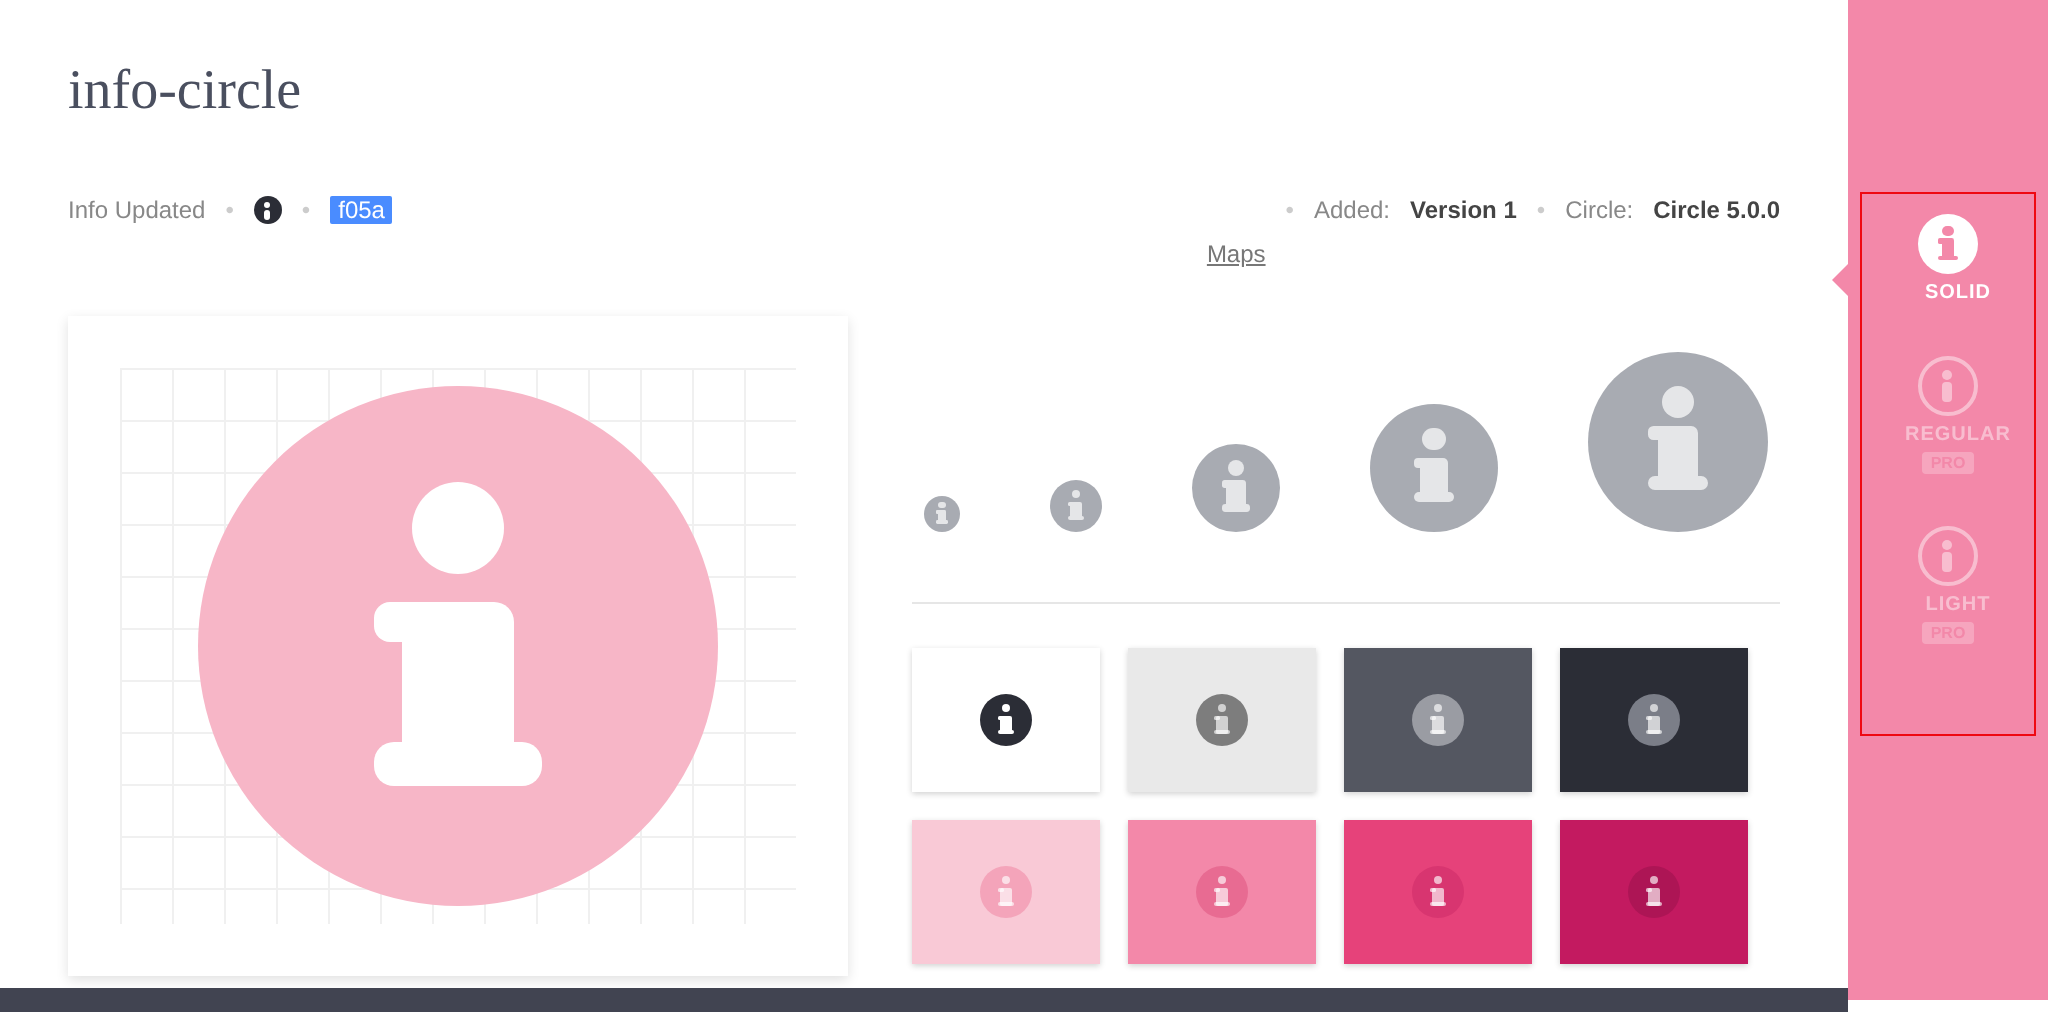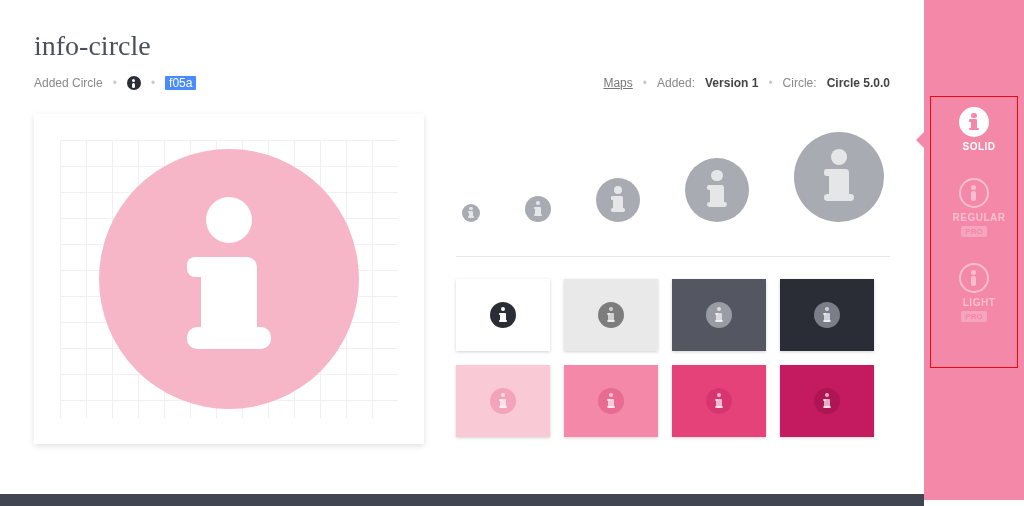--- a/index.html
+++ b/index.html
@@ -13,21 +13,21 @@
   .style-item.locked { opacity:.45; }
   .style-label { font-size:10px; letter-spacing:.5px; font-weight:700; margin-top:4px;margin-left:10px; }
   .pro-badge { font-size:8px; font-weight:700; background:rgba(255,255,255,.55); color:#f388a9; padding:1px 4px; border-radius:2px; margin-top:3px; }
   .side-pointer { position:absolute; left:-8px; top:132px; width:0; height:0; border-top:8px solid transparent; border-bottom:8px solid transparent; border-right:8px solid #f388a9; }
 
   .title { font-size:28px; font-weight:400; color:#4a4f5f; font-family: Georgia, "Times New Roman", serif; }
   .meta-row { display:flex; justify-content:space-between; align-items:center; margin-top:14px; font-size:12px; color:#888; }
   .meta-left, .meta-right { display:flex; align-items:center; gap:10px; }
   .meta-dot { color:#ccc; }
   .highlight { background:#4a8cff; color:#fff; padding:0 4px; border-radius:1px; }
-  .link { color:#777; text-decoration:underline; }
+  .link { color:#777; text-decoration:underline;margin-top:44px; }
   .strong { color:#444; font-weight:600; }
 
   .content { display:flex; margin-top:24px; gap:32px; }
   .preview-card { width:390px; height:330px; background:#fff; box-shadow:0 2px 6px rgba(0,0,0,.12); display:flex; align-items:center; justify-content:center; position:relative; }
   .grid-bg { position:absolute; inset:26px; background-image:
       linear-gradient(#f0f0f0 1px, transparent 1px),
       linear-gradient(90deg, #f0f0f0 1px, transparent 1px);
       background-size:26px 26px; }
   .big-icon { position:relative; z-index:1; }
 
@@ -45,21 +45,21 @@
 </style>
 </head>
 <body>
 <div class="page">
 
 <div class="main">
   <h1 class="title">info-circle</h1>
 
   <div class="meta-row">
     <div class="meta-left">
-      <span>Added Circle</span>
+      <span>Info Updated</span>
       <span class="meta-dot">•</span>
       <span class="ic" style="width:14px;height:14px;background:#2b2d36">
         <span class="dot" style="width:3px;height:3px;background:#fff;top:3px;left:5.5px"></span>
         <span class="stem" style="width:3px;height:5px;background:#fff;top:6.5px;left:5.5px"></span>
       </span>
       <span class="meta-dot">•</span>
       <span class="highlight">f05a</span>
     </div>
     <div class="meta-right">
       <a class="link">Maps</a>

